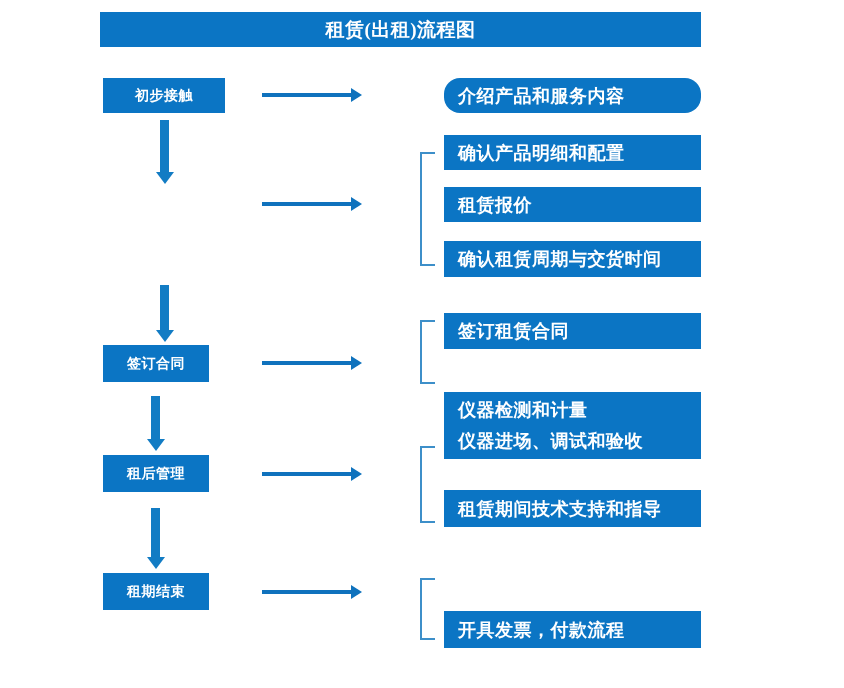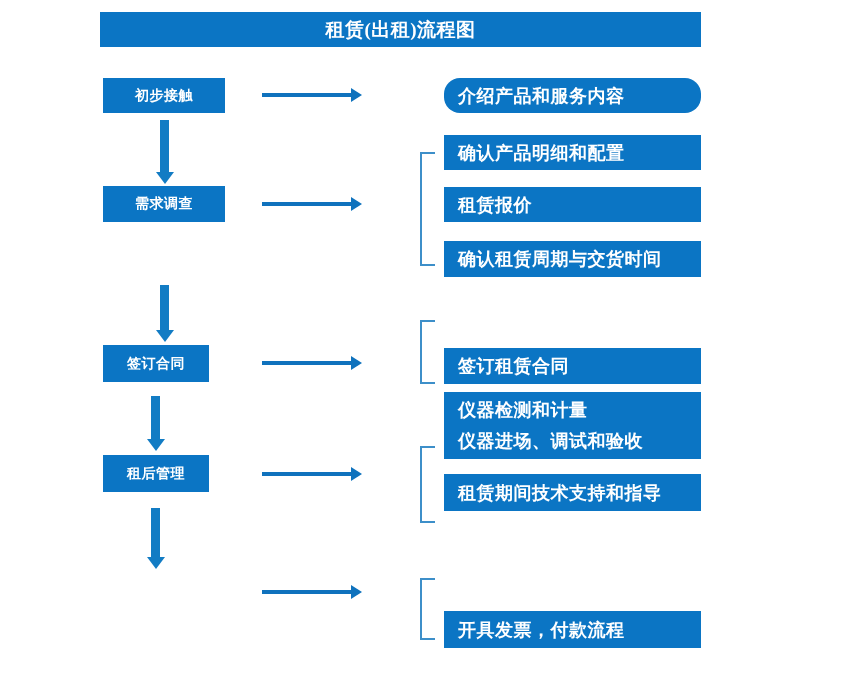--- a/index.html
+++ b/index.html
@@ -90,26 +90,26 @@
 </style>
 </head>
 <body>
 
 <div id="canvas">
 
   <div class="box title-box" style="left:100px; top:12px; width:601px; height:35px;">租赁(出租)流程图</div>
 
   <div class="box stage-box" style="left:103px; top:78px; width:122px; height:35px;">初步接触</div>
 
-  <div class="box stage-box" style="left:103px; top:186px; width:122px; height:36px;">需求调查</div>
 
   <div class="box stage-box" style="left:103px; top:345px; width:106px; height:37px;">签订合同</div>
 
   <div class="box stage-box" style="left:103px; top:455px; width:106px; height:37px;">租后管理</div>
 
+  <div class="box stage-box" style="left:103px; top:573px; width:106px; height:37px;">租期结束</div>
 
   <div class="v-arrow" style="left:160px; top:120px; height:53px;"></div>
 
   <div class="v-arrow" style="left:160px; top:285px; height:46px;"></div>
 
   <div class="v-arrow" style="left:151px; top:396px; height:44px;"></div>
 
   <div class="v-arrow" style="left:151px; top:508px; height:50px;"></div>
 
   <div class="h-arrow" style="left:262px; top:93px; width:90px;"></div>
@@ -131,24 +131,24 @@
   <div class="bracket" style="left:420px; top:578px; height:62px;"></div>
 
   <div class="box detail-box" style="left:444px; top:78px; width:257px; height:35px;border-radius:16px;">介绍产品和服务内容</div>
 
   <div class="box detail-box" style="left:444px; top:187px; width:257px; height:35px;">租赁报价</div>
 
   <div class="box detail-box" style="left:444px; top:135px; width:257px; height:35px;">确认产品明细和配置</div>
 
   <div class="box detail-box" style="left:444px; top:241px; width:257px; height:36px;">确认租赁周期与交货时间</div>
 
-  <div class="box detail-box" style="left:444px; top:313px; width:257px; height:36px;margin-top:35px;">签订租赁合同</div>
+  <div class="box detail-box" style="left:444px; top:313px; width:257px; height:36px;">签订租赁合同</div>
 
   <div class="box detail-box" style="left:444px; top:364px; width:257px; height:36px;margin-top:28px;">仪器检测和计量</div>
 
   <div class="box detail-box" style="left:444px; top:423px; width:257px; height:36px;">仪器进场、调试和验收</div>
 
-  <div class="box detail-box" style="left:444px; top:474px; width:257px; height:37px;font-family:Liberation Mono, monospace;">租赁期间技术支持和指导</div>
+  <div class="box detail-box" style="left:444px; top:490px; width:257px; height:37px;font-family:Liberation Mono, monospace;">租赁期间技术支持和指导</div>
 
 
   <div class="box detail-box" style="left:444px; top:611px; width:257px; height:37px;text-align:right;">开具发票，付款流程</div>
 
 </div>
 
 </body></html>

